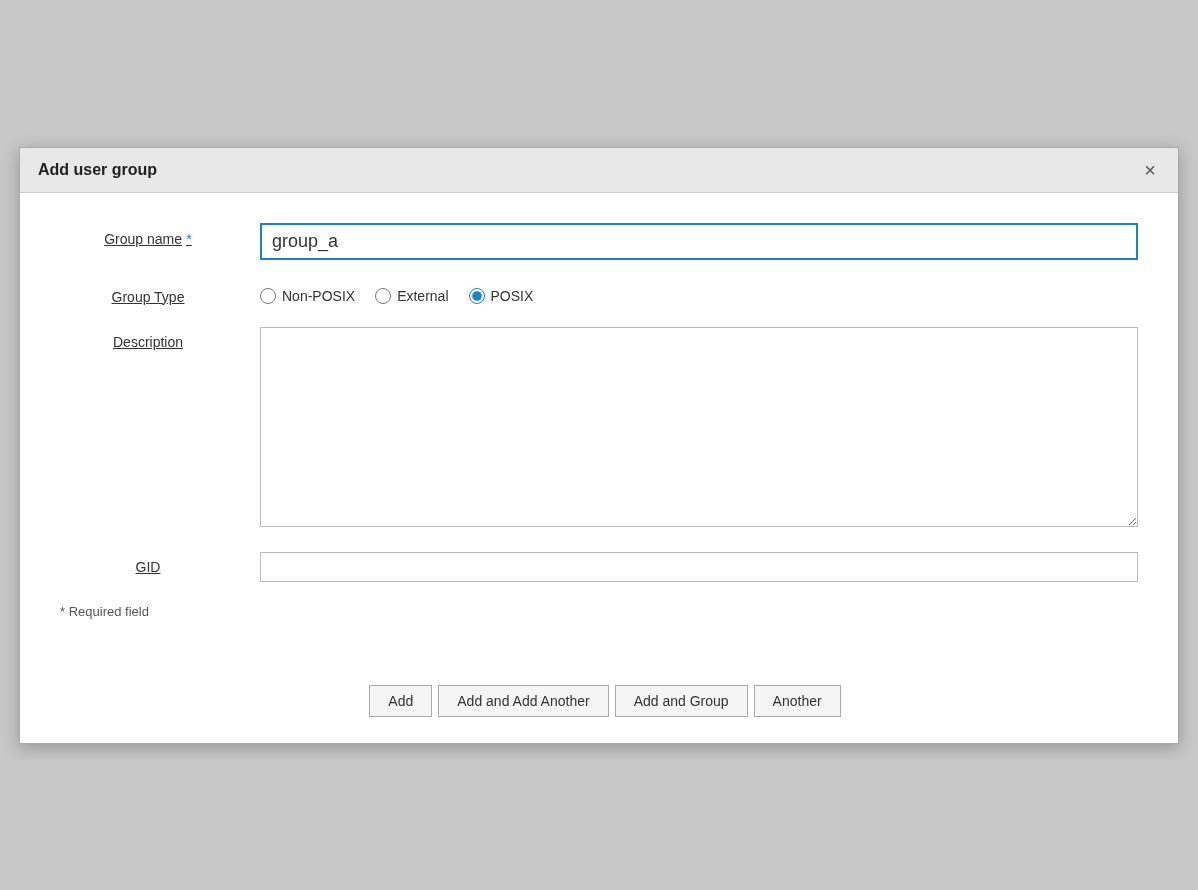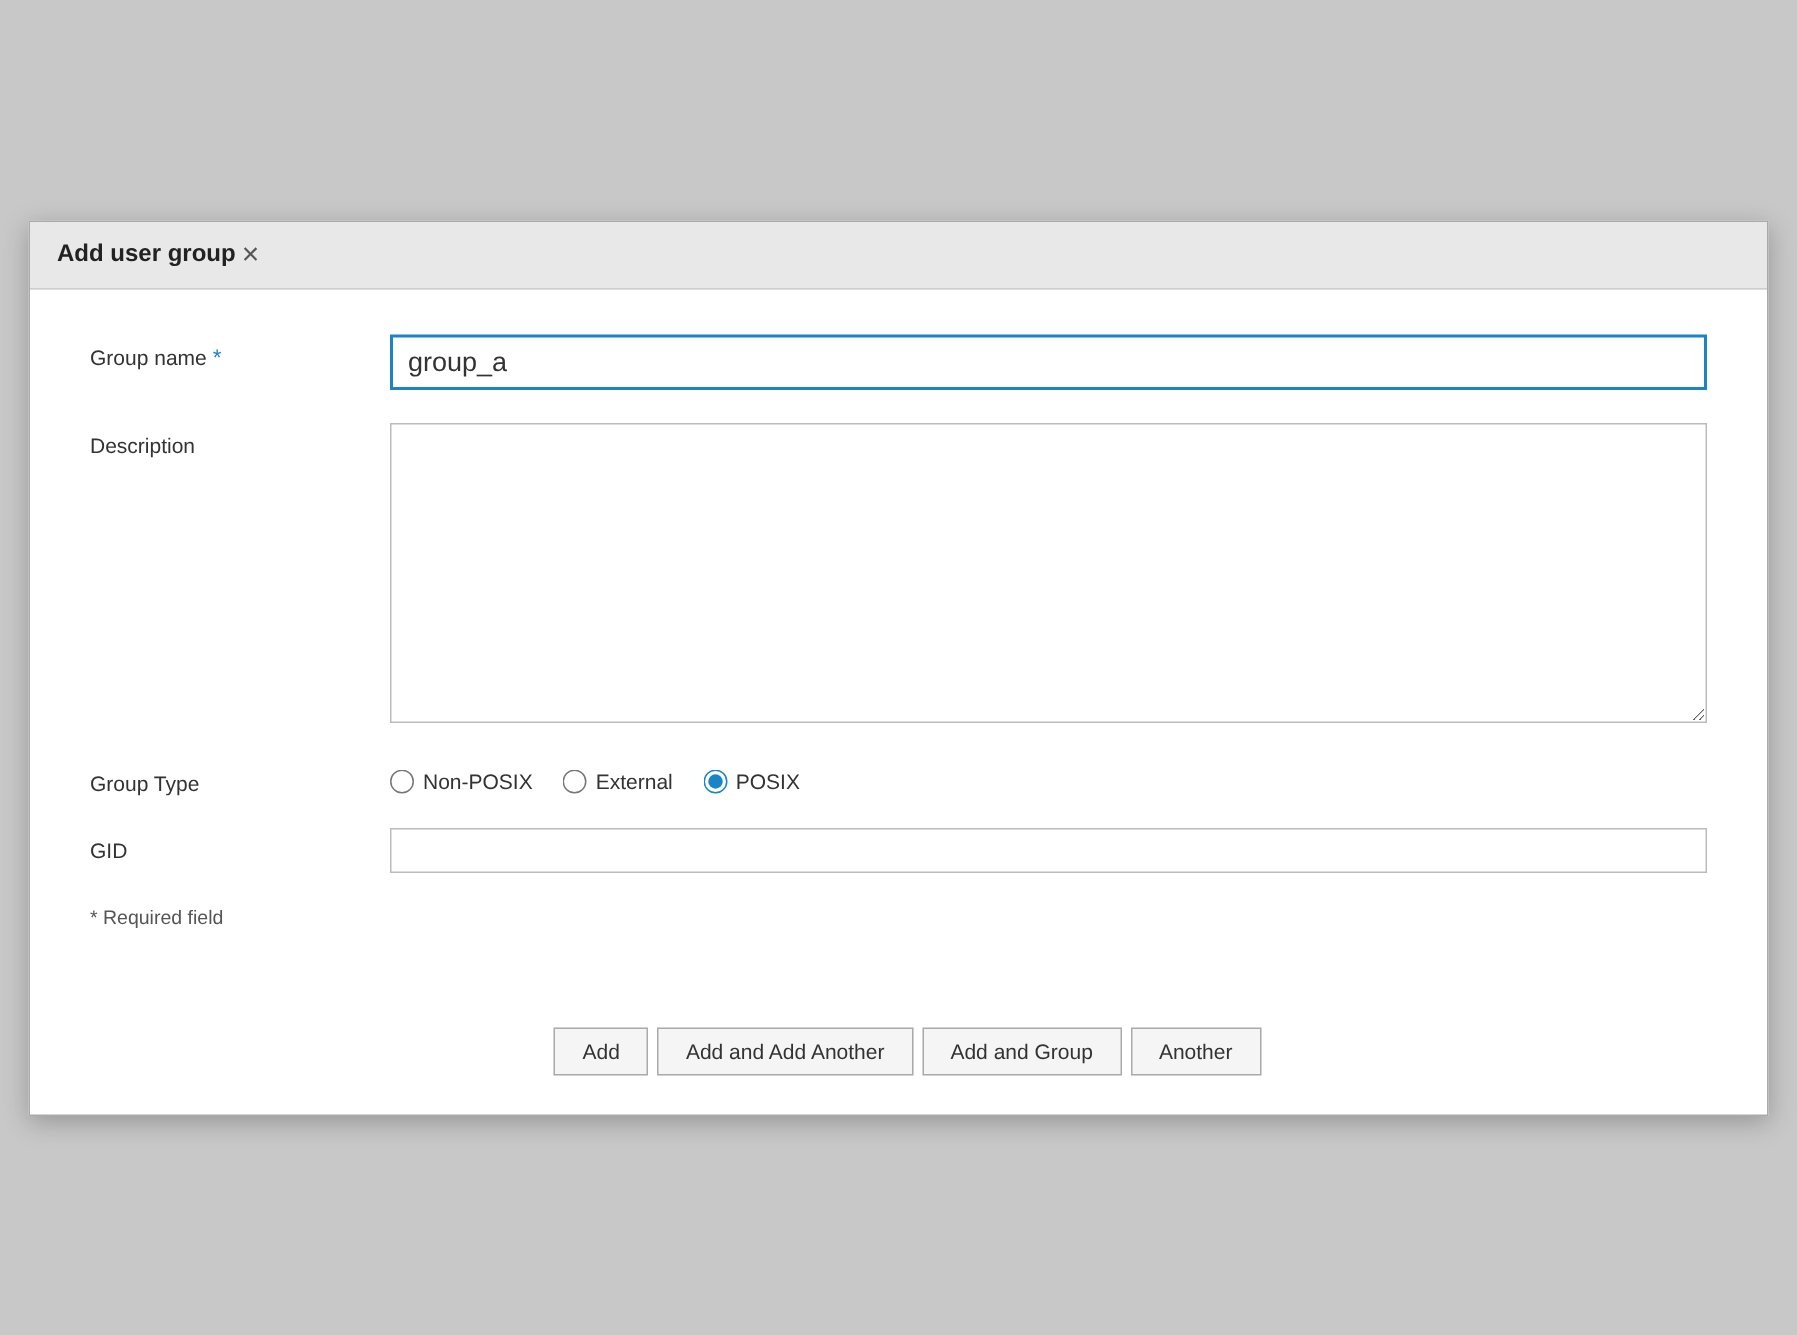--- a/index.html
+++ b/index.html
@@ -25,20 +25,21 @@
       width: 1160px;
       border: 1px solid #aaa;
       box-shadow: 0 4px 16px rgba(0,0,0,0.25);
     }
 
     .dialog-header {
       background: #e8e8e8;
       padding: 12px 18px;
       display: flex;
       align-items: center;
+      justify-content: space-between;
       border-bottom: 1px solid #ccc;
     }
 
     .dialog-title {
       font-size: 16px;
       font-weight: bold;
       color: #222;
     }
 
     .close-btn {
@@ -57,25 +58,26 @@
 
     .form-row {
       display: flex;
       align-items: flex-start;
       margin-bottom: 22px;
     }
 
     .form-label {
       width: 200px;
       min-width: 200px;
-      text-align: left;
+      text-align: center;
       padding-right: 24px;
       padding-top: 7px;
       font-size: 14px;
       color: #333;
+      text-decoration: underline;
     }
 
     .required-star {
       color: #1a84c7;
       margin-left: 4px;
       font-size: 15px;
     }
 
     .form-control {
       flex: 1;
@@ -167,29 +169,20 @@
   </div>
 
   <div class="dialog-body">
 
     <div class="form-row">
       <div class="form-label">
         <span>Group name</span><span class="required-star">*</span>
       </div>
       <div class="form-control">
         <input type="text" class="text-input" value="group_a" style="">
-      </div>
-    </div>
-
-    <div class="form-row">
-      <div class="form-label">
-        <span>Description</span>
-      </div>
-      <div class="form-control">
-        <textarea class="textarea-input" style=""></textarea>
       </div>
     </div>
 
     <div class="form-row">
       <div class="form-label">
         <span>Group Type</span>
       </div>
       <div class="form-control radio-group">
         <label class="radio-option">
           <input type="radio" name="groupType" value="non-posix" style="">
@@ -201,20 +194,29 @@
         </label>
         <label class="radio-option">
           <input type="radio" name="groupType" value="posix" checked="" style="">
           <span>POSIX</span>
         </label>
       </div>
     </div>
 
     <div class="form-row">
       <div class="form-label">
+        <span>Description</span>
+      </div>
+      <div class="form-control">
+        <textarea class="textarea-input" style=""></textarea>
+      </div>
+    </div>
+
+    <div class="form-row">
+      <div class="form-label">
         <span>GID</span>
       </div>
       <div class="form-control">
         <input type="text" class="gid-input" value="" style="">
       </div>
     </div>
 
     <div class="required-note">* Required field</div>
 
   </div>

